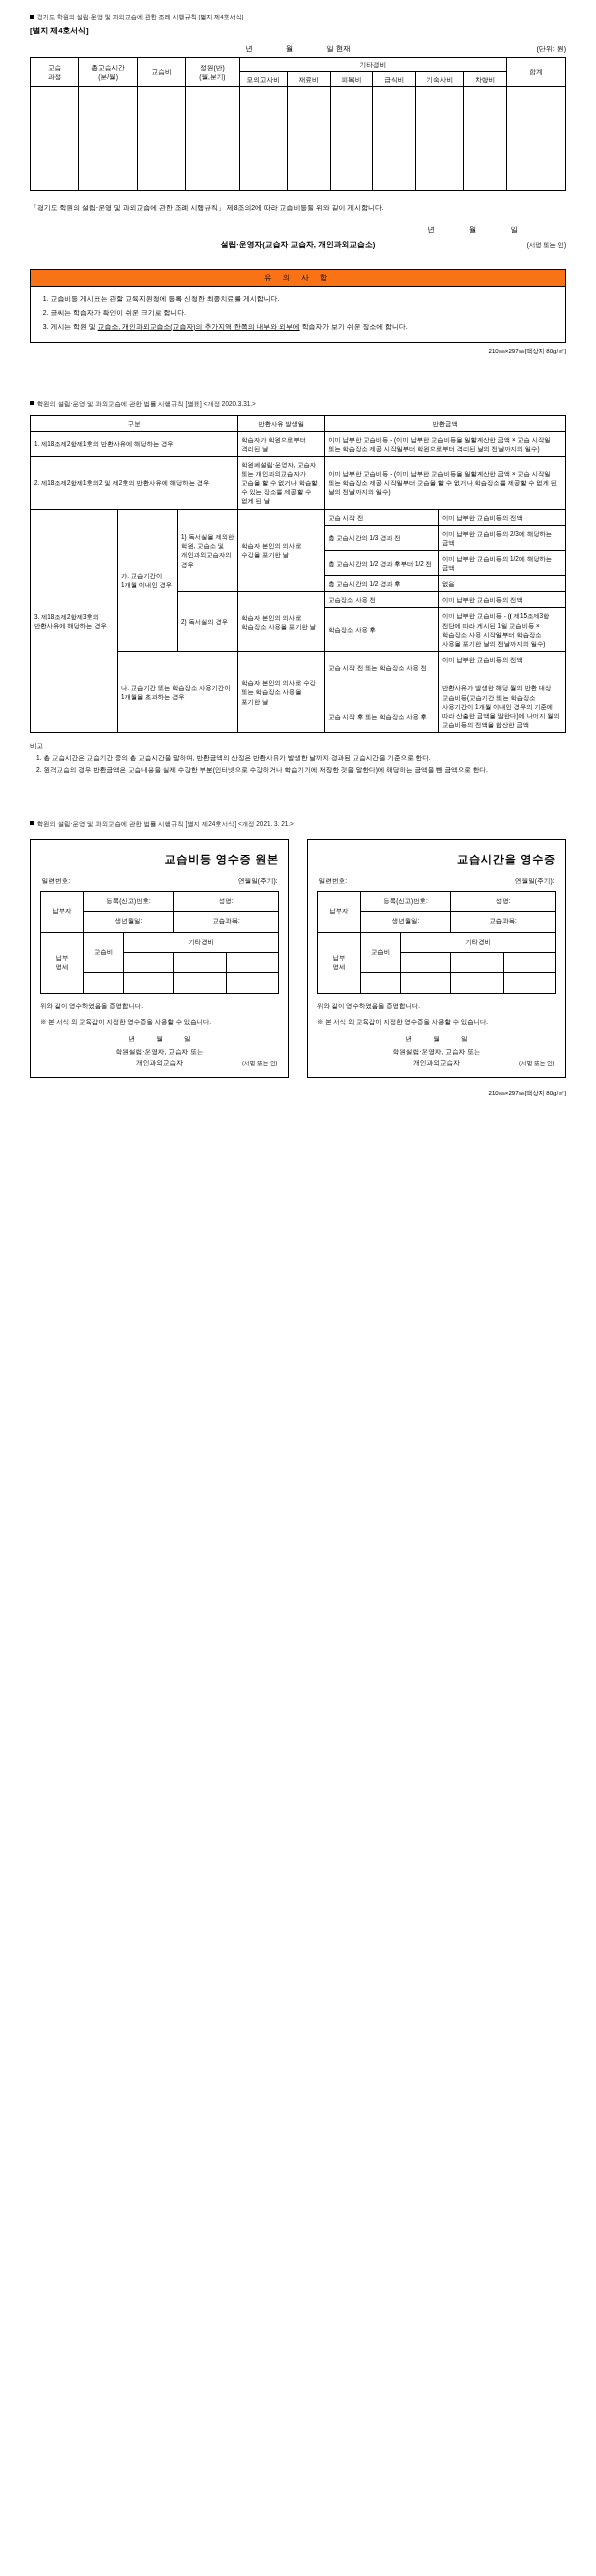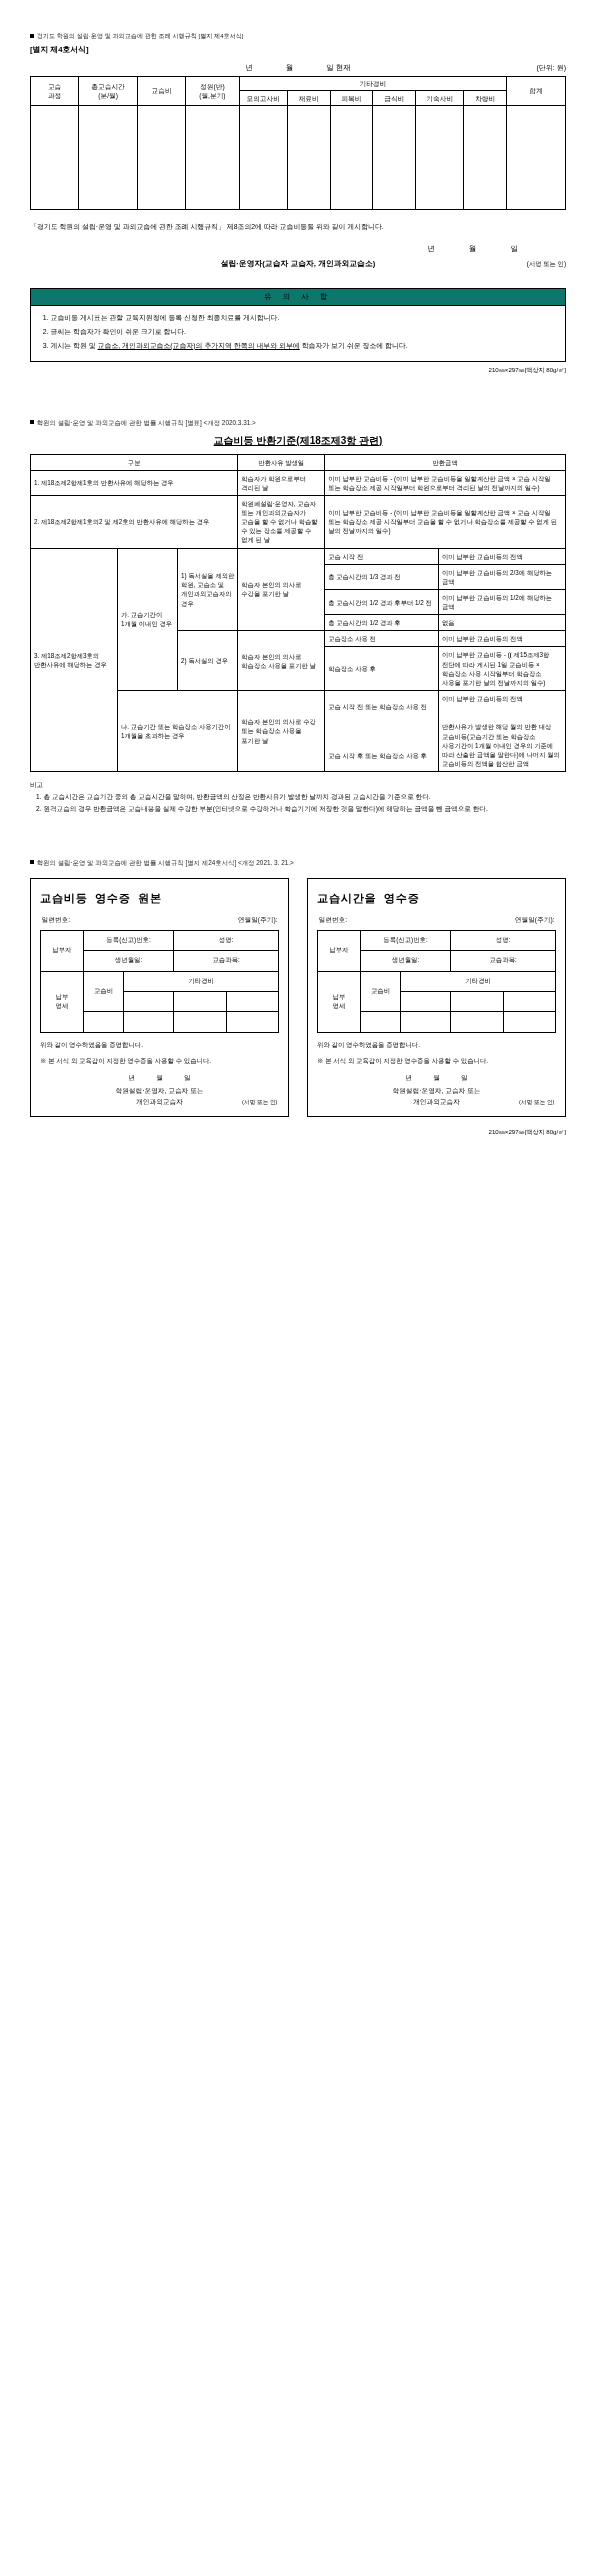--- a/index.html
+++ b/index.html
@@ -3,21 +3,21 @@
 <meta charset="utf-8">
 <style>
   html,body{margin:0;padding:0;background:#ffffff;}
   body{
     width:597px;
     font-family:"Liberation Sans", sans-serif;
     color:#000;
     font-size:7.5px;
     -webkit-font-smoothing:antialiased;
   }
-  .page{width:596px;position:relative;padding:0;box-sizing:border-box;margin-top:19px;}
+  .page{width:596px;position:relative;padding:0;box-sizing:border-box;}
   .sheet{padding:13.4px 30px 0 30px;box-sizing:border-box;}
 
   .form-note{font-size:6.1px;color:#222;margin:0 0 1.5px 0;}
   .form-note .sq{display:inline-block;width:3.7px;height:3.7px;background:#000;margin-right:3px;vertical-align:0.7px;}
   .form-id{font-size:7.8px;font-weight:bold;margin:3px 0 7.5px 0;}
 
   h1.doc-title{
     text-align:center;font-size:15.7px;font-weight:bold;letter-spacing:2.2px;
     margin:7.5px 0 10.4px 0;
   }
@@ -38,21 +38,21 @@
   table.grid th{font-weight:normal;}
   .tall td{height:99px;}
 
   .legal-note{font-size:6.9px;margin:10.4px 0 0 0;line-height:1.6;}
   .sign-date{text-align:right;font-size:7.5px;margin:12px 48px 3px 0;}
   .sign-date .dgap{display:inline-block;width:30px;}
   .signer{text-align:center;font-size:7.8px;font-weight:bold;margin:4.5px 0 1.5px 0;position:relative;}
   .seal{position:absolute;right:0;bottom:0;font-size:6.3px;font-weight:normal;}
 
   .notice-box{margin:19.4px 0 0 0;border:0.7px solid #000;}
-  .notice-head{background:#0f766e;text-align:center;font-size:7.5px;letter-spacing:4.5px;padding:3px 0;border-bottom:0.7px solid #000;}
+  .notice-head{background:#f97316;text-align:center;font-size:7.5px;letter-spacing:4.5px;padding:3px 0;border-bottom:0.7px solid #000;}
   .notice-body{padding:6px 7.5px 7.5px 7.5px;font-size:6.9px;line-height:1.75;}
   .notice-body ol{margin:0;padding-left:12px;}
   .notice-body li{margin-bottom:1.5px;}
   .notice-body u{text-decoration:underline;}
   .paper-size{text-align:right;font-size:6.1px;margin-top:4.5px;}
 
   .section{margin-top:30px;}
   .sec-head{font-size:6.4px;color:#222;margin-bottom:6px;}
   .sec-head .sq{display:inline-block;width:3.7px;height:3.7px;background:#000;margin-right:3px;vertical-align:0.7px;}
 
@@ -64,21 +64,21 @@
   table.ref th{text-align:center;font-weight:normal;background:#fff;}
   td.l{text-align:left;}
 
   .remarks{font-size:6.6px;margin-top:7.5px;line-height:1.65;}
   .remarks .rh{font-weight:normal;margin-bottom:1.5px;}
   .remarks ol{margin:0;padding-left:13.4px;}
   .remarks li{margin-bottom:1.5px;}
 
   .receipt-wrap{display:flex;gap:18px;margin-top:10.4px;}
   .receipt{flex:1;border:0.7px solid #000;padding:7.5px 9px 9px 9px;box-sizing:border-box;}
-  .receipt h3{text-align:left;font-size:11.2px;font-weight:bold;margin:4.5px 0 10.4px 0;letter-spacing:0.7px;font-family:Liberation Mono, monospace;}
+  .receipt h3{text-align:right;font-size:11.2px;font-weight:bold;margin:4.5px 0 10.4px 0;letter-spacing:0.7px;}
   .rcpt-top{display:flex;justify-content:space-between;font-size:6.7px;padding:0 1.5px 4.5px 1.5px;}
   table.rcpt{border-collapse:collapse;width:100%;table-layout:fixed;}
   table.rcpt td{border:0.7px solid #000;font-size:6.4px;padding:3.7px 3px;text-align:center;height:12px;}
   td.lbl{width:31px;}
   .rcpt-foot{font-size:6.4px;margin-top:7.5px;line-height:1.7;}
   .rcpt-date{text-align:center;font-size:6.7px;margin:7.5px 0 3px 0;}
   .rcpt-date .dgap{display:inline-block;width:19.4px;}
   .rcpt-sign{text-align:center;font-size:6.7px;line-height:1.6;position:relative;}
   .rcpt-sign .seal{position:absolute;right:1.5px;bottom:0;font-size:5.7px;}
   .bottom-size{text-align:right;font-size:6.1px;margin:10.4px 0 12px 0;}
@@ -184,21 +184,20 @@
     </div>
 
     <div class="paper-size">210㎜×297㎜[백상지 80g/㎡]</div>
   </div>
 
   <div class="sheet section">
     <div class="sec-head">
       <span class="sq"></span><span>학원의 설립·운영 및 과외교습에 관한 법률 시행규칙 [별표] &lt;개정 2020.3.31.&gt;</span>
     </div>
 
-    <h2 class="sub-title">교습비등 반환기준(제18조제3항 관련)</h2>
 
     <table class="ref">
       <colgroup>
         <col style="width:13%">
           <col style="width:9%">
           <col style="width:9%">
           <col style="width:13%">
           <col style="width:17%">
           <col style="width:19%">
       </colgroup>

